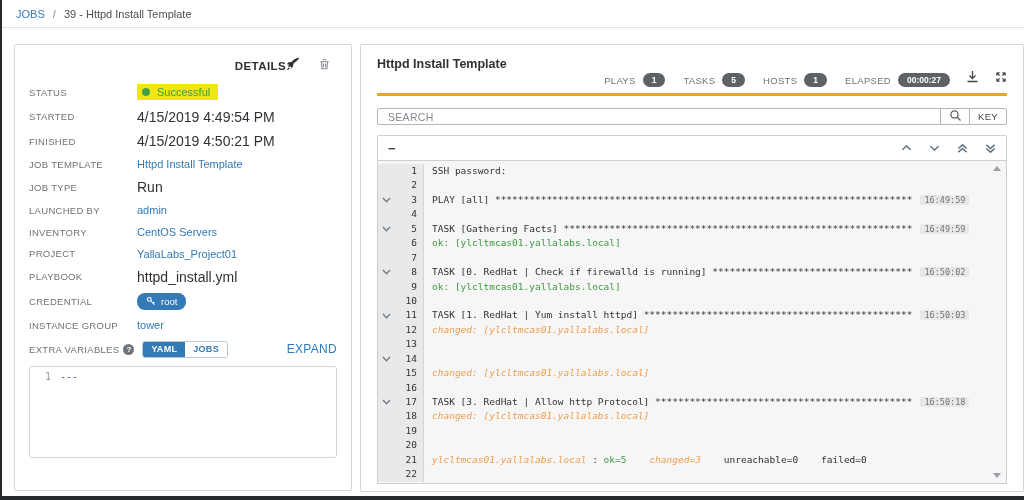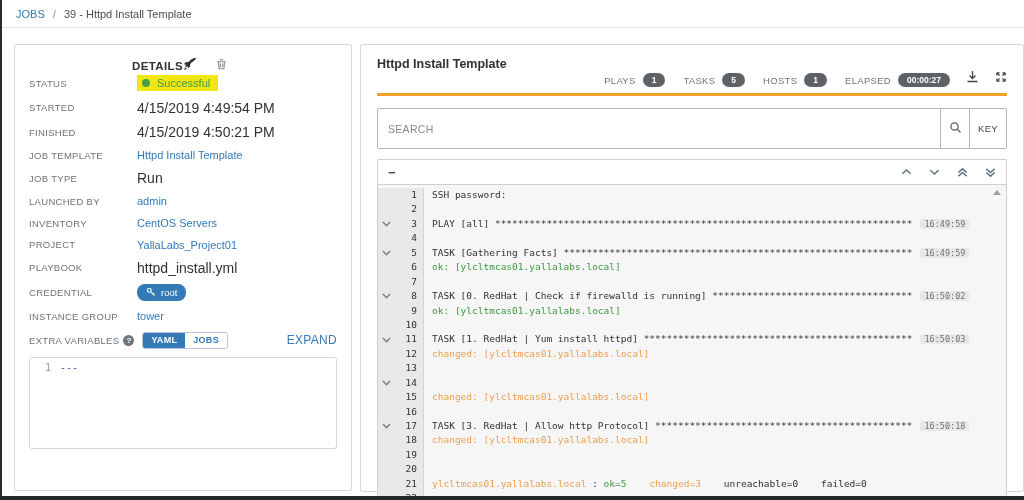--- a/index.html
+++ b/index.html
@@ -9,21 +9,21 @@
   .edge-bottom { position:absolute; left:0; bottom:0; width:1024px; height:4px; background:#26292c; z-index:10; }
 
   
   .breadcrumb { position:absolute; left:2px; top:0; right:0; height:28px; line-height:28px; padding-left:14px; font-size:11px; border-bottom:1px solid #e3e3e3; background:#fff; }
   .breadcrumb a { color:#337ab7; text-decoration:none; cursor:pointer; }
   .breadcrumb .sep { color:#8a8f95; margin:0 5px; }
   .breadcrumb .cur { color:#4a4e54; }
 
   
   .details-panel { position:absolute; left:14px; top:44px; width:338px; height:447px; border:1px solid #d7d7d7; border-radius:2px; background:#fff; padding:12px 14px; }
-  .details-header { display:flex; justify-content:center; align-items:center; }
+  .details-header { display:flex; justify-content:flex-end; align-items:center; margin-bottom:9px; }
   .details-header h2 { font-size:11.5px; font-weight:bold; letter-spacing:.4px; color:#2e3236; }
   .details-actions { display:flex; gap:18px; margin-right:6px; }
   .icon-btn { cursor:pointer; display:inline-flex; align-items:center; }
 
   .detail-row { display:flex; align-items:center; min-height:13px; margin-bottom:8.6px; }
   .detail-label { width:108px; flex:0 0 108px; font-size:9.5px; letter-spacing:.3px; color:#6e7277; text-transform:uppercase; }
   .detail-value { font-size:14px; color:#2e3236; }
   .detail-link { font-size:11px; color:#337ab7; text-decoration:none; cursor:pointer; }
   .status-hl { background:#f0e612; display:inline-flex; align-items:center; padding:2px 8px 2px 5px; }
   .status-dot { width:8px; height:8px; border-radius:50%; background:#43a047; margin-right:7px; }
@@ -47,37 +47,37 @@
   .output-panel { position:absolute; left:360px; top:44px; width:664px; height:448px; border:1px solid #d7d7d7; border-radius:2px; background:#fff; padding:10px 16px; }
   .out-header { position:relative; height:36px; }
   .out-header h2 { font-size:12.5px; font-weight:bold; color:#2e3236; position:absolute; top:2px; left:0; }
   .stats-row { position:absolute; right:0; bottom:4px; display:flex; align-items:flex-end; }
   .stat { display:flex; align-items:center; margin-left:18px; }
   .stat-label { font-size:9.5px; letter-spacing:.3px; color:#6e7277; }
   .stat-badge { background:#5e6267; color:#fff; font-size:8.5px; font-weight:bold; padding:2px 9px; border-radius:9px; margin-left:7px; }
   .hdr-icon { margin-left:16px; cursor:pointer; display:inline-flex; }
   .orange-rule { height:3px; background:#f0a029; margin-top:2px; }
 
-  .search-row { margin-top:12px; display:flex; height:41px; }
+  .search-row { margin-top:12px; display:flex; height:17px; }
   .search-row input { flex:1; border:1px solid #b5b5b5; border-radius:2px 0 0 2px; padding:0 10px; font-family:inherit; font-size:10.5px; color:#4a4e54; outline:none; }
   .search-row input::placeholder { color:#858a90; letter-spacing:.3px; }
   .sq-btn { width:30px; border:1px solid #b5b5b5; margin-left:-1px; background:#fff; display:flex; align-items:center; justify-content:center; cursor:pointer; font-family:inherit; }
   .sq-btn.key { width:38px; font-size:9.5px; color:#41454b; letter-spacing:.3px; border-radius:0 2px 2px 0; }
 
   .out-toolbar { margin-top:10px; border:1px solid #cfcfcf; border-bottom:none; height:25px; display:flex; justify-content:space-between; align-items:center; padding:0 10px; background:#fff; border-radius:2px 2px 0 0; }
   .collapse-btn { border:none; background:none; font-size:13px; font-weight:bold; color:#41454b; cursor:pointer; line-height:1; font-family:inherit; }
   .nav-icons { display:flex; gap:17px; align-items:center; }
   .nav-icons span { cursor:pointer; display:inline-flex; }
 
   .console { height:324px; border:1px solid #cfcfcf; background:#f6f6f6; position:relative; overflow:hidden; padding:3px 0; }
   .c-row { display:flex; height:14.45px; font-family:"DejaVu Sans Mono", monospace; font-size:9.5px; line-height:14.45px; }
   .c-chev { width:17px; flex:0 0 17px; text-align:center; background:#e9e9e9; display:flex; align-items:center; justify-content:center; }
   .c-num { width:29px; flex:0 0 29px; text-align:right; padding-right:6px; color:#2e3236; background:#e9e9e9; border-right:1px solid #d4d4d4; }
   .c-text { padding-left:8px; white-space:pre; color:#2e3236; }
-  .c-d { color:#2e3236; } .c-g { color:#3f9943; } .c-o { color:#ef9e4e; }
+  .c-d { color:#2e3236; } .c-g { color:#3f9943; } .c-o { color:#ef9e4e;font-style:italic; }
   .c-ts { background:#e8e8e8; color:#6e7277; font-size:8.5px; padding:0 4px; border-radius:2px; margin-left:8px; }
   .sb-up,.sb-down { position:absolute; right:5px; width:0; height:0; border-left:4px solid transparent; border-right:4px solid transparent; cursor:pointer; }
   .sb-up { top:5px; border-bottom:5px solid #9aa0a6; }
   .sb-down { bottom:5px; border-top:5px solid #9aa0a6; }
 </style>
 </head>
 <body>
 
 <div class="edge-left"></div>
 <div class="edge-bottom"></div>

